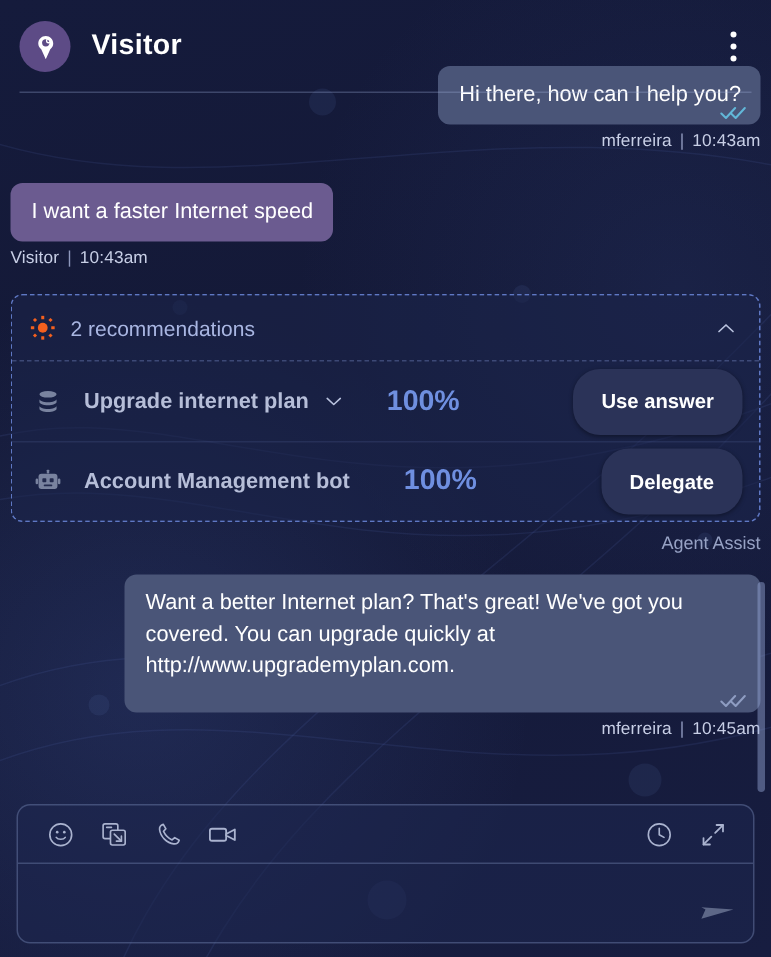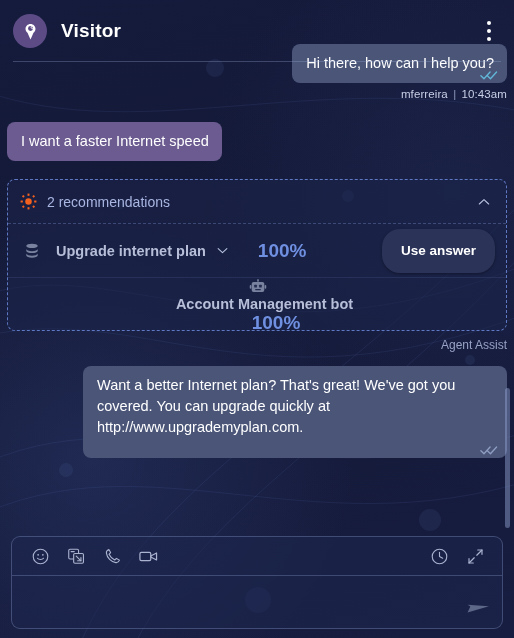--- a/index.html
+++ b/index.html
@@ -131,21 +131,21 @@
     color: #a9b6e2;
     font-size: 14px;
   }
   .rec-head-spacer { flex: 1 1 auto; }
 
   .rec-row {
     display: flex; align-items: center;
     height: 53px;
     padding: 0 11px 0 13px;
   }
-  .rec-row + .rec-row { border-top: 1px solid rgba(110,130,190,0.16); flex-direction: column; }
+  .rec-row + .rec-row { border-top: 1px solid rgba(110,130,190,0.16); }
   .rec-icon { width: 22px; flex: 0 0 auto; display: flex; align-items: center; justify-content: center; }
   .rec-name {
     margin-left: 13px;
     color: #b6bed8;
     font-size: 14.5px;
     font-weight: bold;
     white-space: nowrap;
   }
   .rec-caret { margin-left: 9px; display: flex; align-items: center; cursor: pointer; }
   .rec-score {
@@ -296,20 +296,25 @@
         <span>10:43am</span>
       </div>
     </div>
 
     <div style="margin-top:22px;">
       <div class="row left">
         <div class="bubble visitor">
           <span>I want a faster Internet speed</span>
         </div>
       </div>
+      <div class="meta">
+        <span>Visitor</span>
+        <span class="sep">|</span>
+        <span>10:43am</span>
+      </div>
     </div>
 
     <div class="rec-panel">
 
       <div class="rec-head">
         <svg width="17" height="17" viewBox="0 0 24 24">
           <circle cx="12" cy="12" r="4.6" fill="#f4601e"></circle>
           <g fill="#f4601e">
             <rect x="10.6" y="0.8" width="2.8" height="3.2"></rect>
             <rect x="10.6" y="20" width="2.8" height="3.2"></rect>
@@ -375,20 +380,25 @@
     <div style="margin-top:14px;">
       <div class="row right">
         <div class="bubble agent" style="max-width:424px;padding-bottom:20px;">
           <span>Want a better Internet plan? That's great! We've got you covered. You can upgrade quickly at http://www.upgrademyplan.com.</span>
           <svg class="ticks" viewBox="0 0 20 11">
             <path d="M1 6.3 L4.4 9.6 L11.2 2.2" fill="none" stroke="#8f9dc2" stroke-width="1.5" stroke-linecap="round" stroke-linejoin="round"></path>
             <path d="M8.2 6.3 L11.6 9.6 L18.4 2.2" fill="none" stroke="#8f9dc2" stroke-width="1.5" stroke-linecap="round" stroke-linejoin="round"></path>
           </svg>
         </div>
       </div>
+      <div class="meta right">
+        <span>mferreira</span>
+        <span class="sep">|</span>
+        <span>10:45am</span>
+      </div>
     </div>
   </div>
 
   <div class="scrollbar"></div>
 
   <div class="composer">
     <div class="composer-bar">
 
       <div class="cicon">
         <svg width="19" height="19" viewBox="0 0 24 24">

